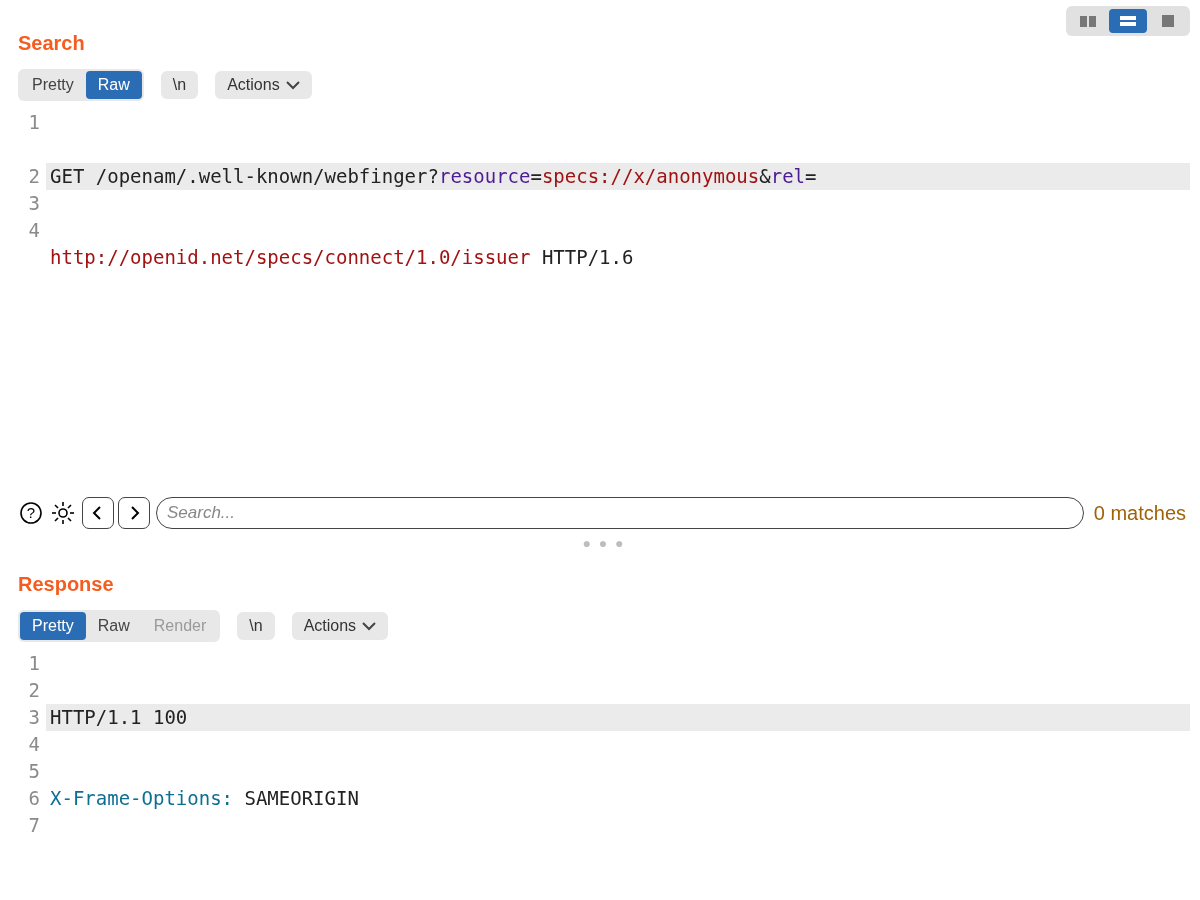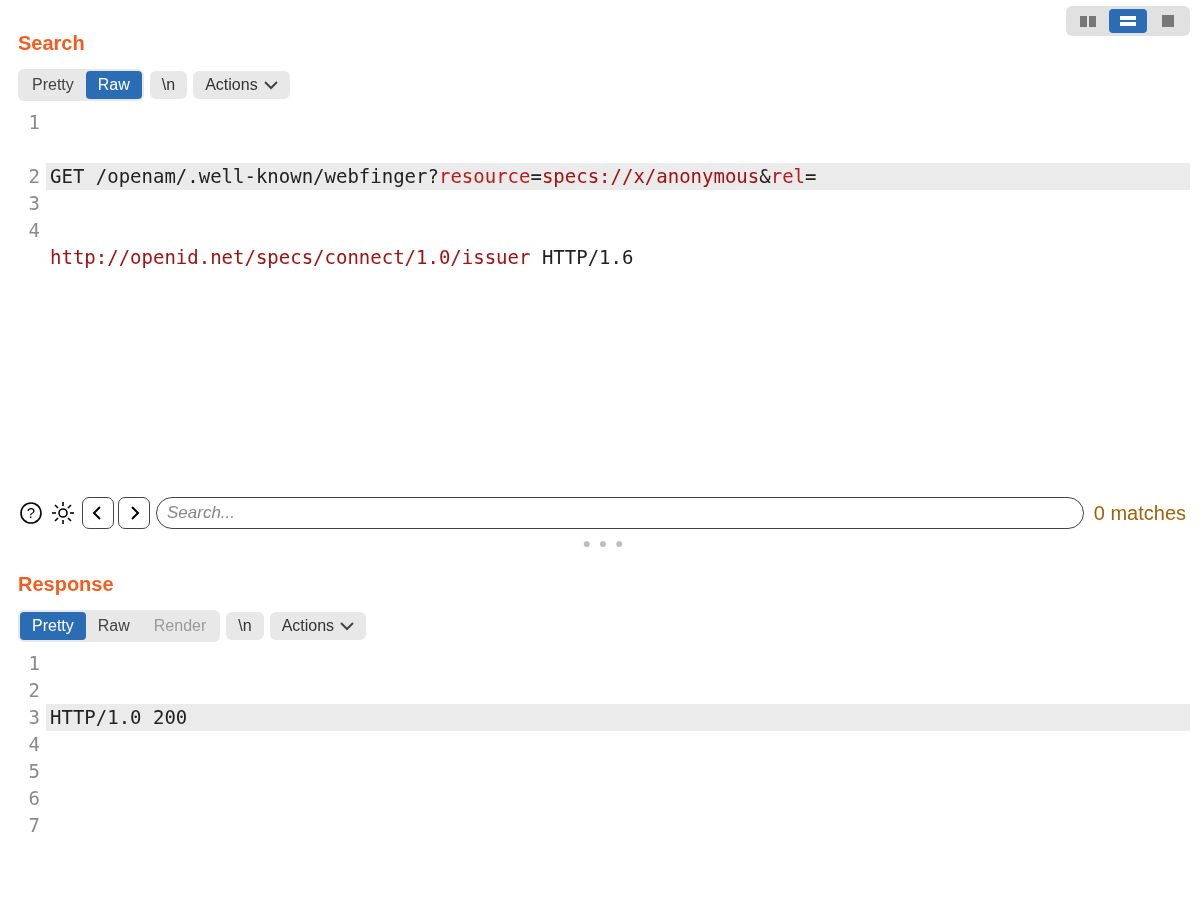--- a/index.html
+++ b/index.html
@@ -9,36 +9,36 @@
   .view-btn.active{background:#2b6db4}
   .vb-sq{display:flex;gap:2px}
   .vb-sq span{width:7px;height:11px;background:#777}
   .view-btn.active .vb-line{background:#fff}
   .vb-stack{display:flex;flex-direction:column;gap:2px}
   .vb-line{width:16px;height:4px;background:#fff}
   .view-btn:not(.active) .vb-line{background:#777}
   .vb-one{width:12px;height:12px;background:#777}
   h2.section{color:#f45d1f;font-size:20px;font-weight:700;margin:28px 0 14px 0}
   h2.section.first{margin-top:24px}
-  .tabrow{display:flex;align-items:center;gap:6px;margin-bottom:8px}
+  .tabrow{display:flex;align-items:center;gap:17px;margin-bottom:8px}
   .seg{display:flex;background:#e8e8e8;border-radius:6px;padding:2px}
   .seg .tab{padding:5px 12px;font-size:16px;cursor:pointer;color:#444;border-radius:4px}
   .seg .tab.active{background:#2b6db4;color:#fff}
   .seg .tab.dim{color:#9a9a9a}
   .pill{background:#e8e8e8;border-radius:6px;padding:5px 12px;font-size:16px;cursor:pointer;display:flex;align-items:center;gap:6px;color:#333}
   .chev{display:inline-block}
   .chev svg{display:block}
   .code{font-family:"Menlo","Consolas",monospace;font-size:19px;line-height:27px}
   .codeblock{display:flex}
   .gutter{text-align:right;color:#8a8a8a;user-select:none;flex:0 0 22px;padding-right:6px}
   .gutter div{height:27px}
   .lines{flex:1;white-space:pre-wrap;word-break:break-all}
   .lines .row{min-height:27px;padding:0 4px}
   .lines .row.hl{background:#ebebeb}
-  .tok-blue{color:#b91c1c}
+  .tok-blue{color:#4c1d95}
   .tok-red{color:#a11212}
   .tok-teal{color:#0e6f92}
   .searchbar{display:flex;align-items:center;gap:6px;margin-top:10px}
   .iconbtn{width:26px;height:26px;display:flex;align-items:center;justify-content:center;cursor:pointer}
   .navgrp{display:flex;gap:4px}
   .navbtn{width:30px;height:30px;border:1.5px solid #444;border-radius:7px;display:flex;align-items:center;justify-content:center;cursor:pointer;background:#fff}
   .searchfield{flex:1;height:30px;border:1.5px solid #444;border-radius:16px;padding:0 10px;font-size:17px;font-style:italic;color:#888;background:#fff}
   .searchfield::placeholder{color:#888}
   .matches{font-size:20px;color:#a16207;padding:0 4px}
   .divider{display:flex;justify-content:center;margin:6px 0 -6px 0;color:#bdbdbd;letter-spacing:2px;font-size:14px}
@@ -164,21 +164,22 @@
       <div>1</div>
         <div>2</div>
         <div>3</div>
         <div>4</div>
         <div>5</div>
         <div>6</div>
         <div>7</div>
 
     </div>
     <div class="lines">
-      <div class="row hl"><span>HTTP/1.0 200</span></div>
+      <div class="row hl"><span>HTTP/1.1 100</span></div>
+      <div class="row"><span class="tok-teal">X-Frame-Options:</span><span> SAMEORIGIN</span></div>
       
       
       
       
       
       
       
       
       
       

